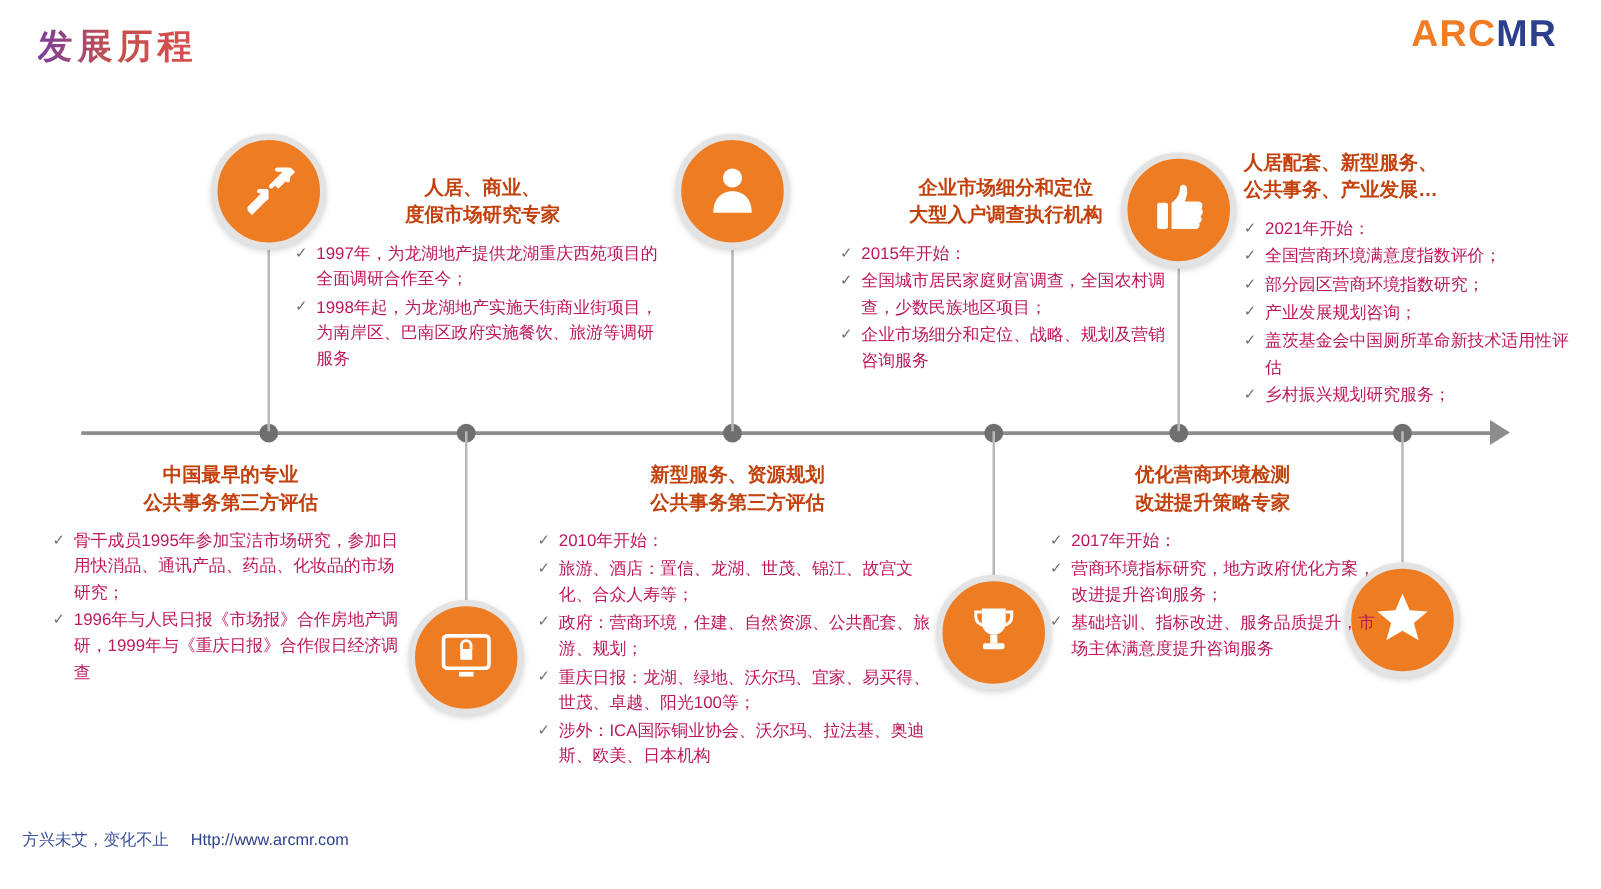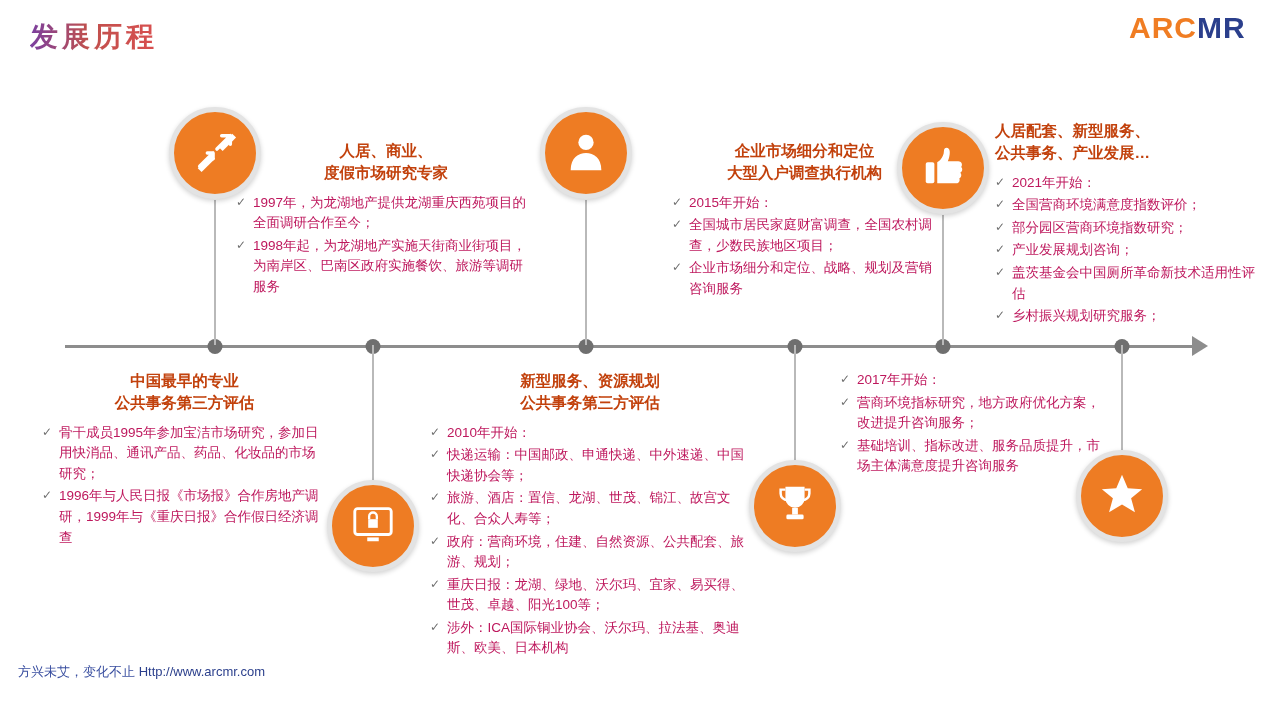--- a/index.html
+++ b/index.html
@@ -68,21 +68,21 @@
     padding-left:17px; margin-bottom:2px;
   }
   .blk li.tick::before {
     content:"\2713"; position:absolute; left:0; top:0; color:#6f6f6f; font-size:12px;
   }
   
   .footer {
     position:absolute; left:18px; bottom:30px;
     font-size:13px; color:#3a4fa0;
   }
-  .footer .url { color:#2b3f8c; }
+  .footer .url { color:#2b3f8c; margin-left:14px; }
 </style>
 </head>
 <body>
 
 <div class="logo">
   <div class="logo-text">
     <span>ARC</span><span class="blue">MR</span>
   </div>
 </div>
 
@@ -186,41 +186,44 @@
   </ul>
 </div>
 
 <div class="blk" style="left:430px; top:370px; width:320px;">
   <div class="title center">
     <div>新型服务、资源规划</div>
     <div>公共事务第三方评估</div>
   </div>
   <ul>
     <li class="tick">2010年开始：</li>
-    <li class="tick">快递运输：中国邮政、申通快递、中外速递、中国快递协会等；</li>
     <li class="tick">旅游、酒店：置信、龙湖、世茂、锦江、故宫文化、合众人寿等；</li>
     <li class="tick">政府：营商环境，住建、自然资源、公共配套、旅游、规划；</li>
     <li class="tick">重庆日报：龙湖、绿地、沃尔玛、宜家、易买得、世茂、卓越、阳光100等；</li>
     <li class="tick">涉外：ICA国际铜业协会、沃尔玛、拉法基、奥迪斯、欧美、日本机构</li>
   </ul>
 </div>
 
 <div class="blk" style="left:672px; top:140px; width:265px;">
   <div class="title center">
     <div>企业市场细分和定位</div>
     <div>大型入户调查执行机构</div>
   </div>
   <ul>
     <li class="tick">2015年开始：</li>
     <li class="tick">全国城市居民家庭财富调查，全国农村调查，少数民族地区项目；</li>
     <li class="tick">企业市场细分和定位、战略、规划及营销咨询服务</li>
   </ul>
 </div>
 
 <div class="blk" style="left:840px; top:370px; width:260px;">
+  <div class="title center">
+    <div>优化营商环境检测</div>
+    <div>改进提升策略专家</div>
+  </div>
   <ul>
     <li class="tick">2017年开始：</li>
     <li class="tick">营商环境指标研究，地方政府优化方案，改进提升咨询服务；</li>
     <li class="tick">基础培训、指标改进、服务品质提升，市场主体满意度提升咨询服务</li>
   </ul>
 </div>
 
 <div class="blk" style="left:995px; top:120px; width:262px;">
   <div class="title">
     <div>人居配套、新型服务、</div>

